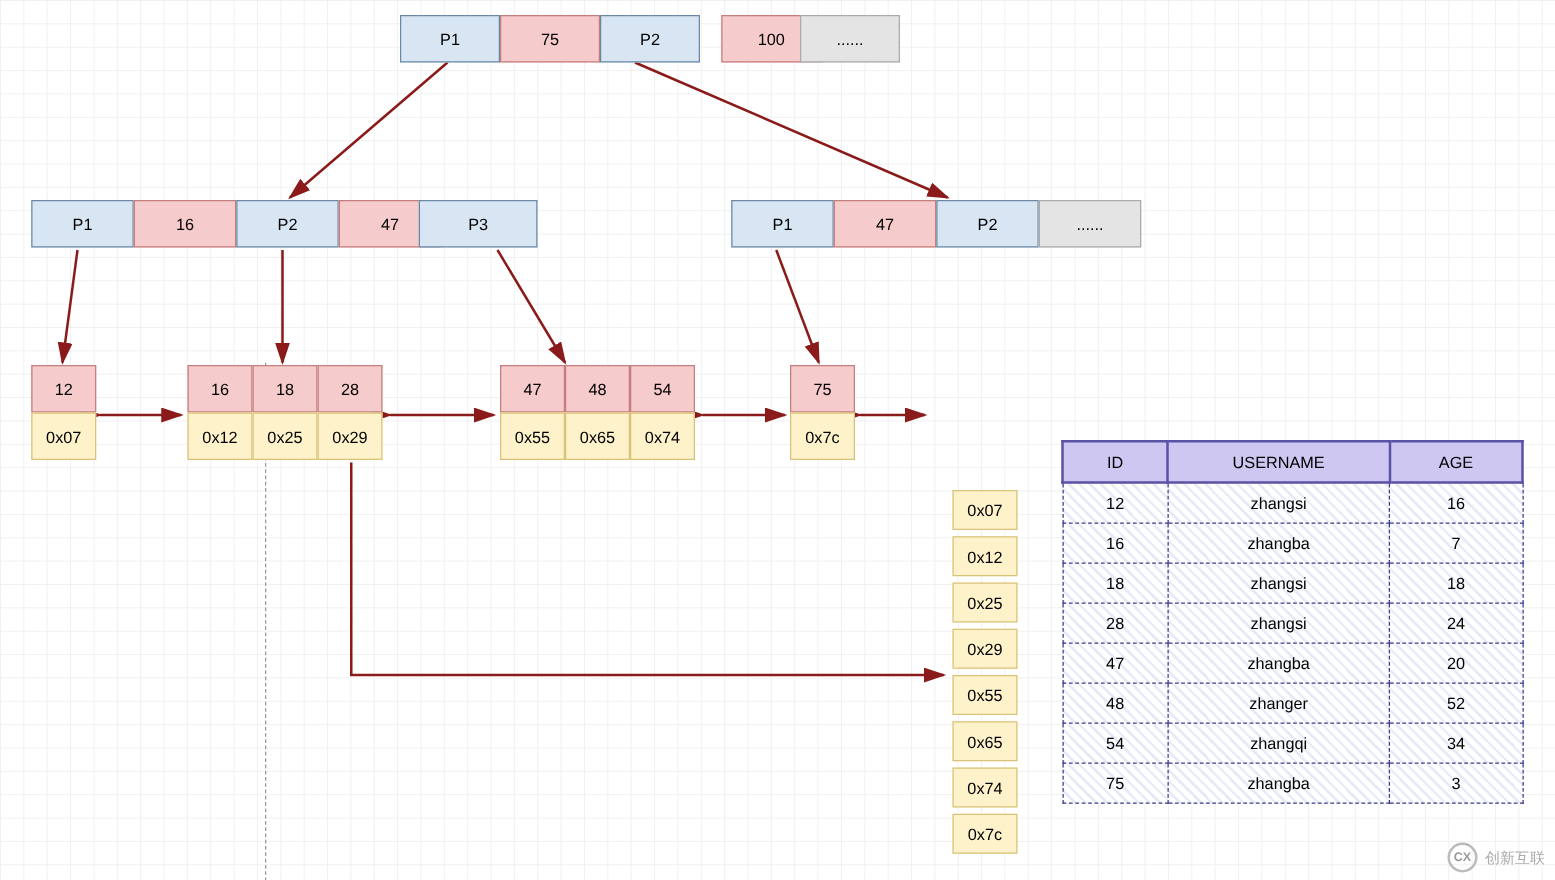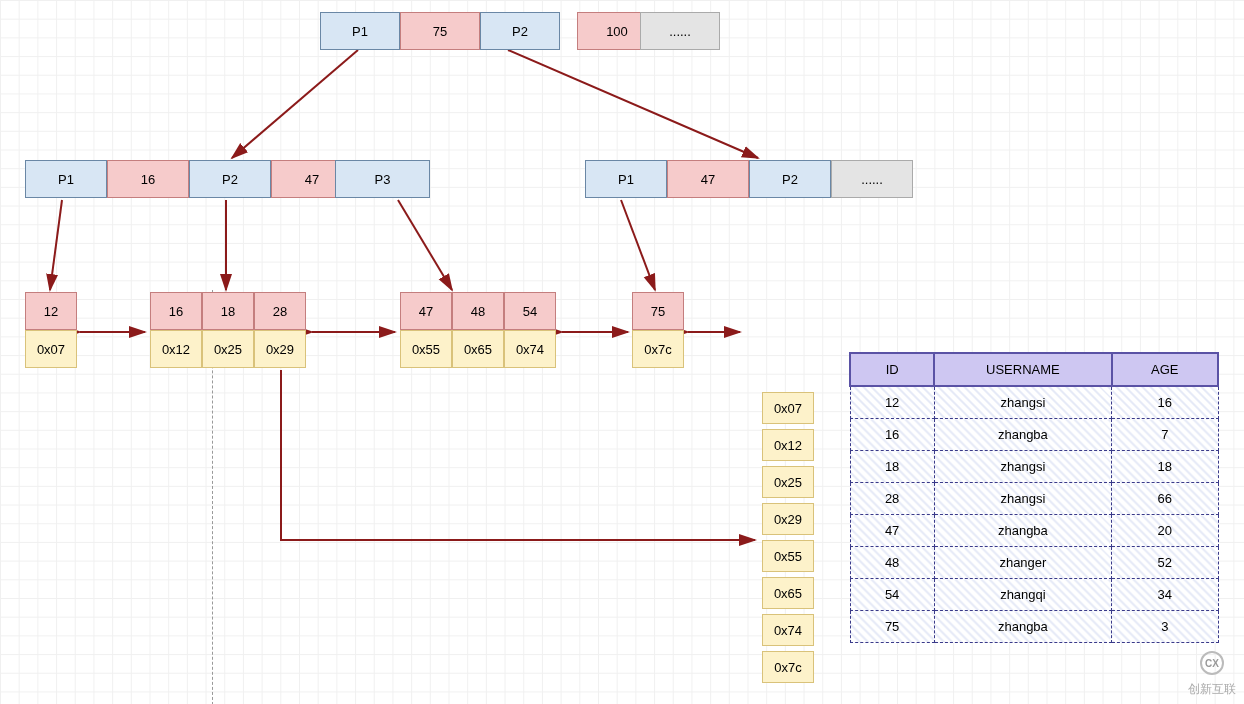--- a/index.html
+++ b/index.html
@@ -87,21 +87,20 @@
   }
   .watermark {
     position: absolute;
     right: 8px;
     bottom: 6px;
     color: #aaa;
     font-size: 12px;
     display: flex;
     align-items: center;
     gap: 6px;
-    flex-direction: column;
   }
   .wm-circle {
     width: 24px; height: 24px; border: 2px solid #bbb; border-radius: 50%;
     display: flex; align-items: center; justify-content: center;
     font-size: 10px; color: #999; font-weight: bold;
   }
 </style>
 </head>
 <body>
 
@@ -137,21 +136,21 @@
         <td>7</td>
       </tr>
       <tr>
         <td>18</td>
         <td>zhangsi</td>
         <td>18</td>
       </tr>
       <tr>
         <td>28</td>
         <td>zhangsi</td>
-        <td>66</td>
+        <td>24</td>
       </tr>
       <tr>
         <td>47</td>
         <td>zhangba</td>
         <td>20</td>
       </tr>
       <tr>
         <td>48</td>
         <td>zhanger</td>
         <td>52</td>

